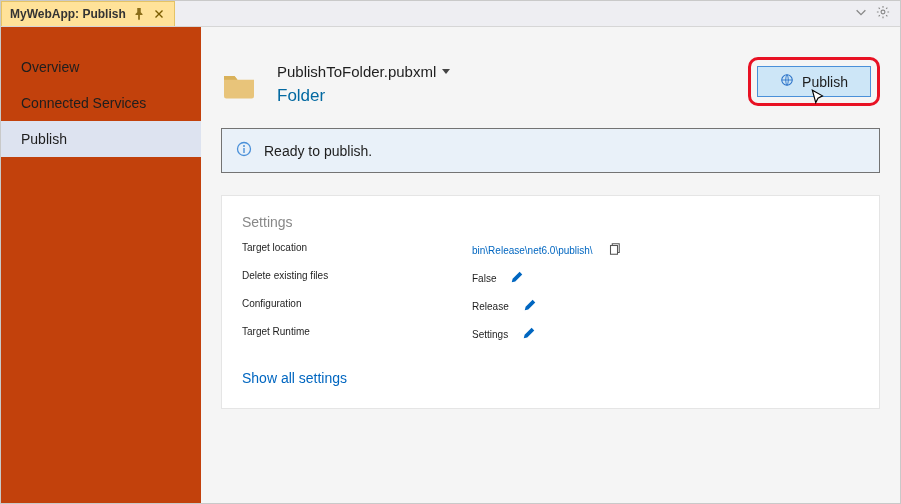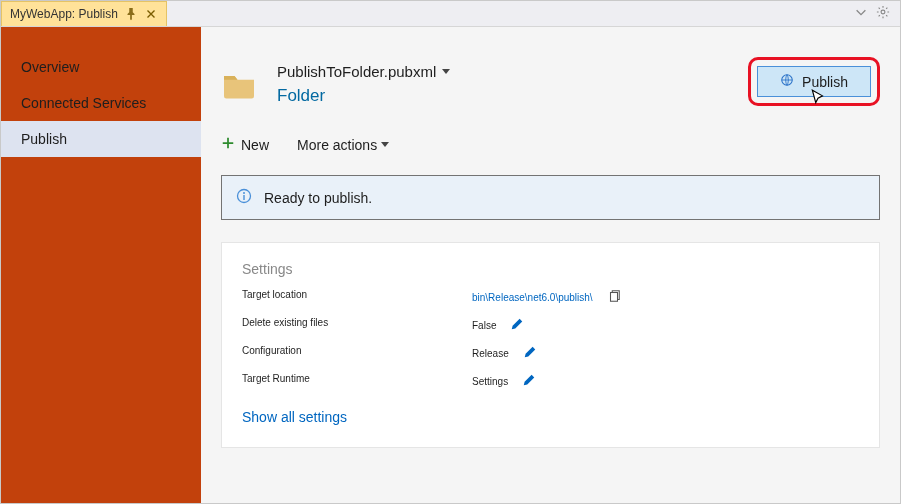--- a/index.html
+++ b/index.html
@@ -24,20 +24,21 @@
   .tab {
     display: flex;
     align-items: center;
     background: #ffe299;
     border: 1px solid #e5c365;
     border-bottom: none;
     padding: 0 8px;
     gap: 6px;
     font-size: 12px;
     color: #333;
+    font-weight: bold;
   }
   .tab .pin, .tab .close {
     width: 14px; height: 14px;
     display: flex; align-items: center; justify-content: center;
     color: #555;
   }
   .titlebar-spacer { flex: 1; }
   .titlebar-icons {
     display: flex; align-items: center; gap: 8px;
     padding-right: 10px;
@@ -140,21 +141,21 @@
   .settings-grid {
     display: grid;
     grid-template-columns: 230px 1fr;
     row-gap: 12px;
     font-size: 10px;
   }
   .val-row { display: flex; align-items: center; gap: 14px; }
   .link { color: #0066c0; cursor: pointer; }
   .edit-pencil svg, .copy-icon svg { width: 14px; height: 14px; }
   .show-all {
-    margin-top: 20px;
+    margin-top: 28px;
     color: #0066c0;
     font-size: 14px;
     cursor: pointer;
   }
   .caret-down {
     display: inline-block;
     width: 0; height: 0;
     border-left: 4px solid transparent;
     border-right: 4px solid transparent;
     border-top: 5px solid #444;
@@ -234,34 +235,20 @@
           <span>Publish</span>
         </button>
         <span class="cursor-icon">
           <svg width="18" height="18" viewBox="0 0 16 16">
               <path d="M3 2l3 11 2-4 4-2z" fill="#fff" stroke="#000" stroke-width="1"></path>
             </svg>
         </span>
       </div>
     </div>
 
-    <div class="actions-row">
-      <div class="new-action">
-        <span>
-          <svg viewBox="0 0 16 16">
-              <path d="M8 2v12M2 8h12" stroke="#2e8b2e" stroke-width="2"></path>
-            </svg>
-        </span>
-        <span>New</span>
-      </div>
-      <div class="more-actions">
-        <span>More actions</span>
-        <span class="caret-down"></span>
-      </div>
-    </div>
 
     <div class="status-banner">
       <span>
         <svg viewBox="0 0 16 16">
             <circle cx="8" cy="8" r="6.5" fill="none" stroke="#4a90d9" stroke-width="1.3"></circle>
             <circle cx="8" cy="5" r="1" fill="#4a90d9"></circle>
             <rect x="7.3" y="7" width="1.4" height="5" fill="#4a90d9"></rect>
           </svg>
       </span>
       <span>Ready to publish.</span>

